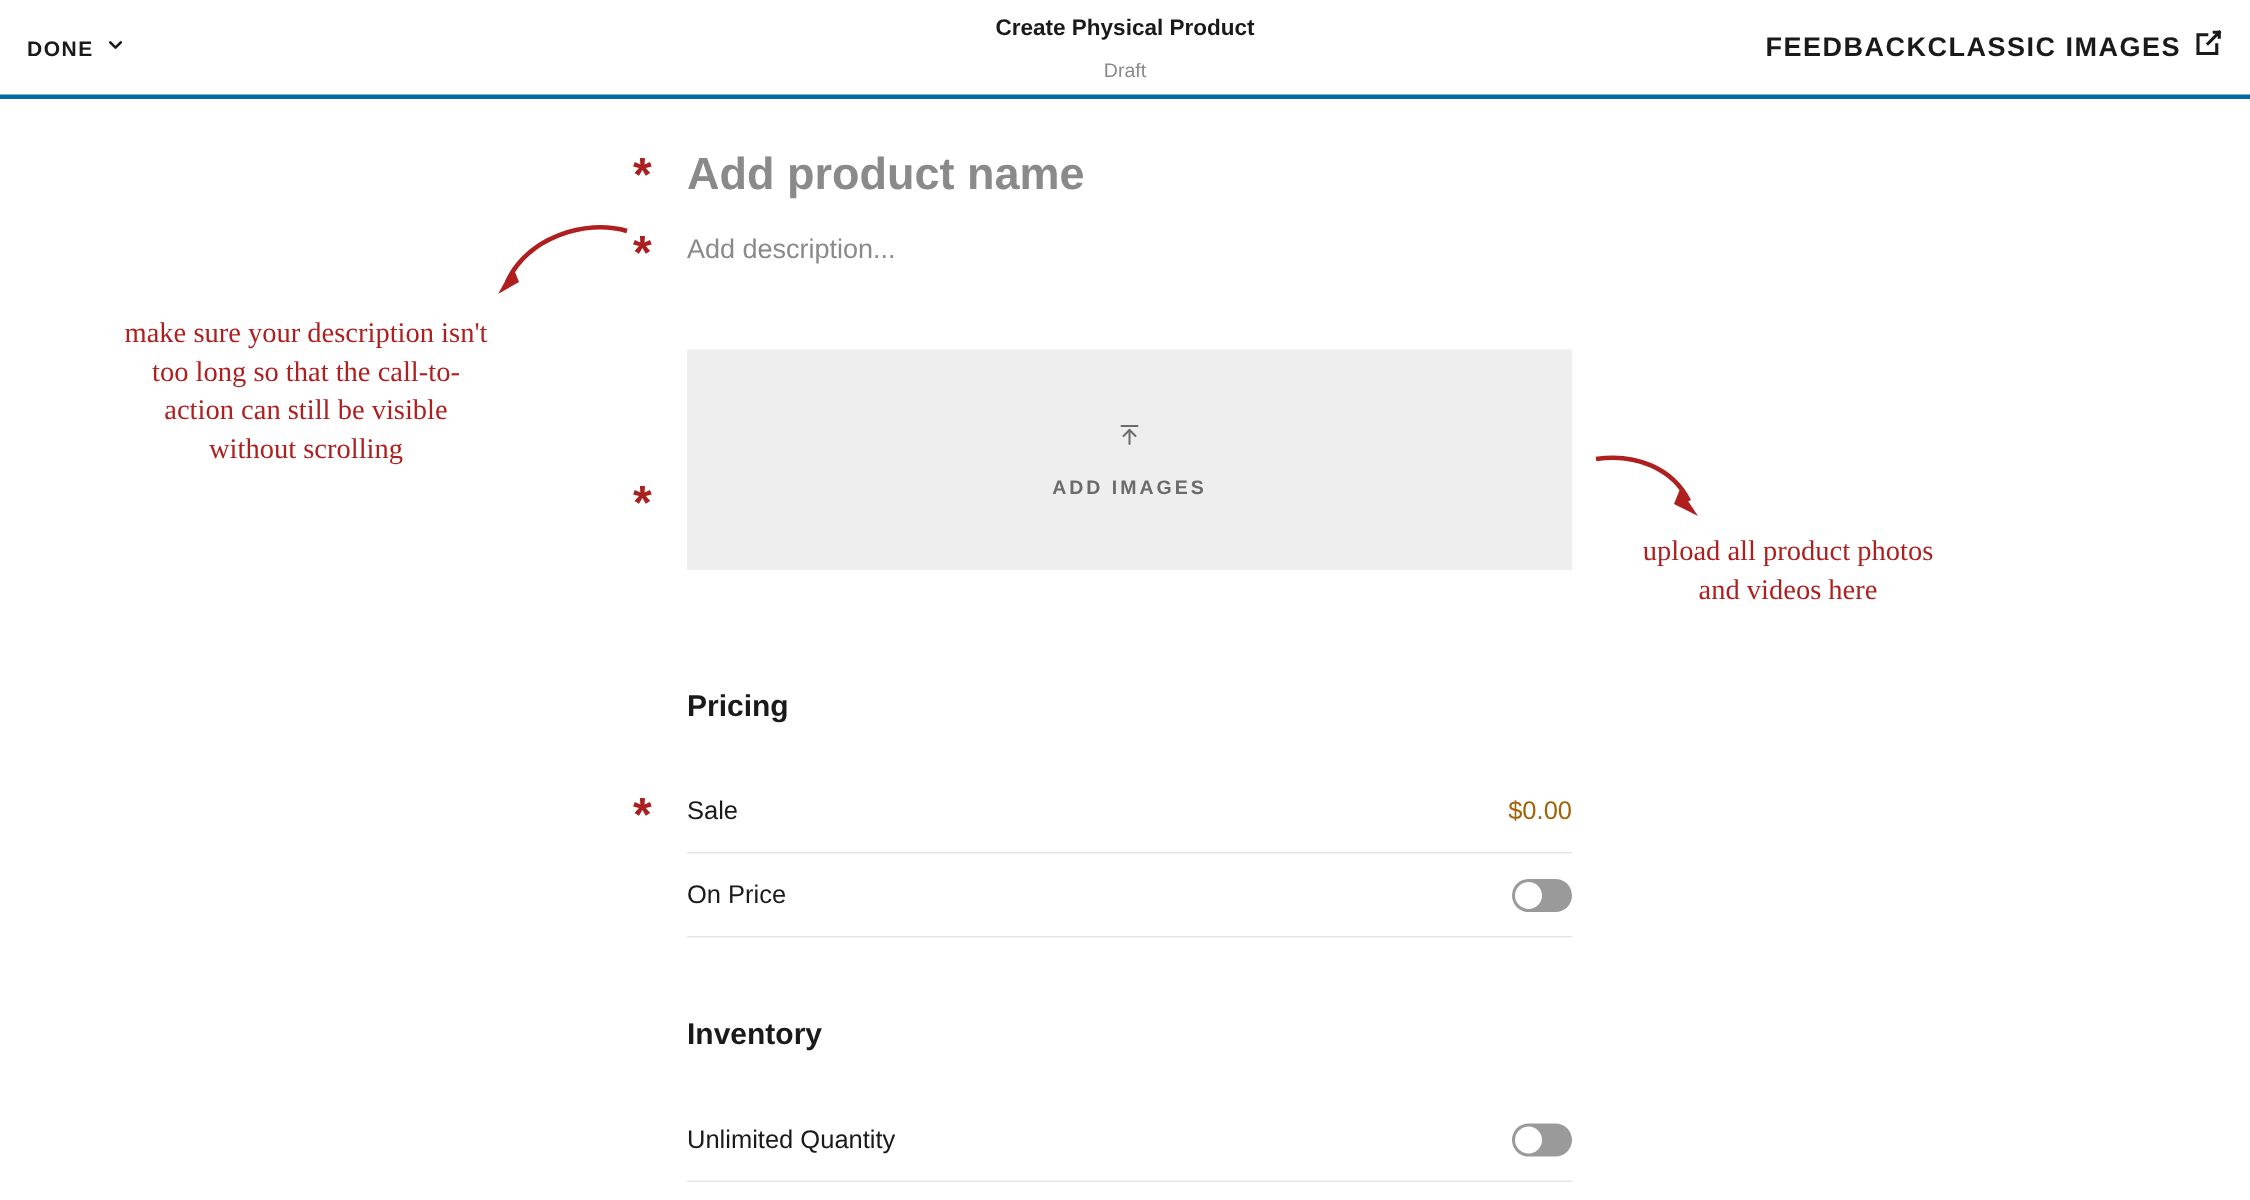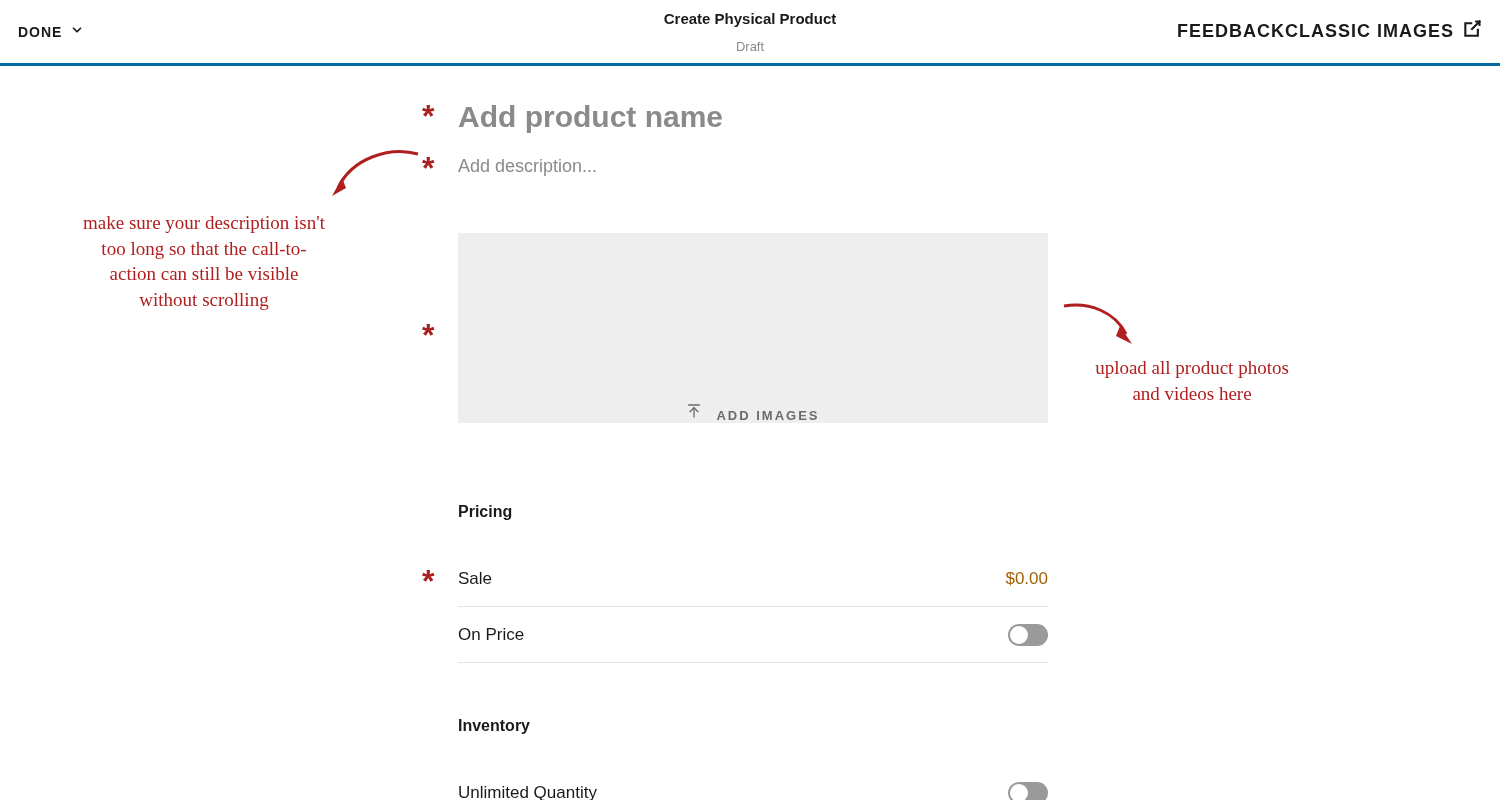--- a/index.html
+++ b/index.html
@@ -87,37 +87,38 @@
       font-size: 18px;
       color: #1a1a1a;
       background: transparent;
     }
     .desc-input::placeholder { color: #8a8a8a; }
 
     .images-row { margin-top: 56px; }
     .images-row .req-star { top: 86px; }
     .images-drop {
       width: 590px;
-      height: 190px;
+      height: 147px;
       background: #eeeeee;
       display: flex;
-      align-items: flex-end;
+      align-items: center;
       justify-content: center;
       gap: 14px;
       color: #6b6b6b;
       cursor: pointer;
+      flex-direction: column;
     }
     .images-drop .label {
       letter-spacing: 2px;
       font-size: 13px;
       font-weight: 600;
     }
 
     .section-title {
-      font-size: 16px;
+      font-size: 20px;
       font-weight: 700;
       margin-top: 80px;
     }
 
     .field-row {
       display: flex;
       align-items: center;
       justify-content: space-between;
       height: 56px;
       border-bottom: 1px solid #e6e6e6;

